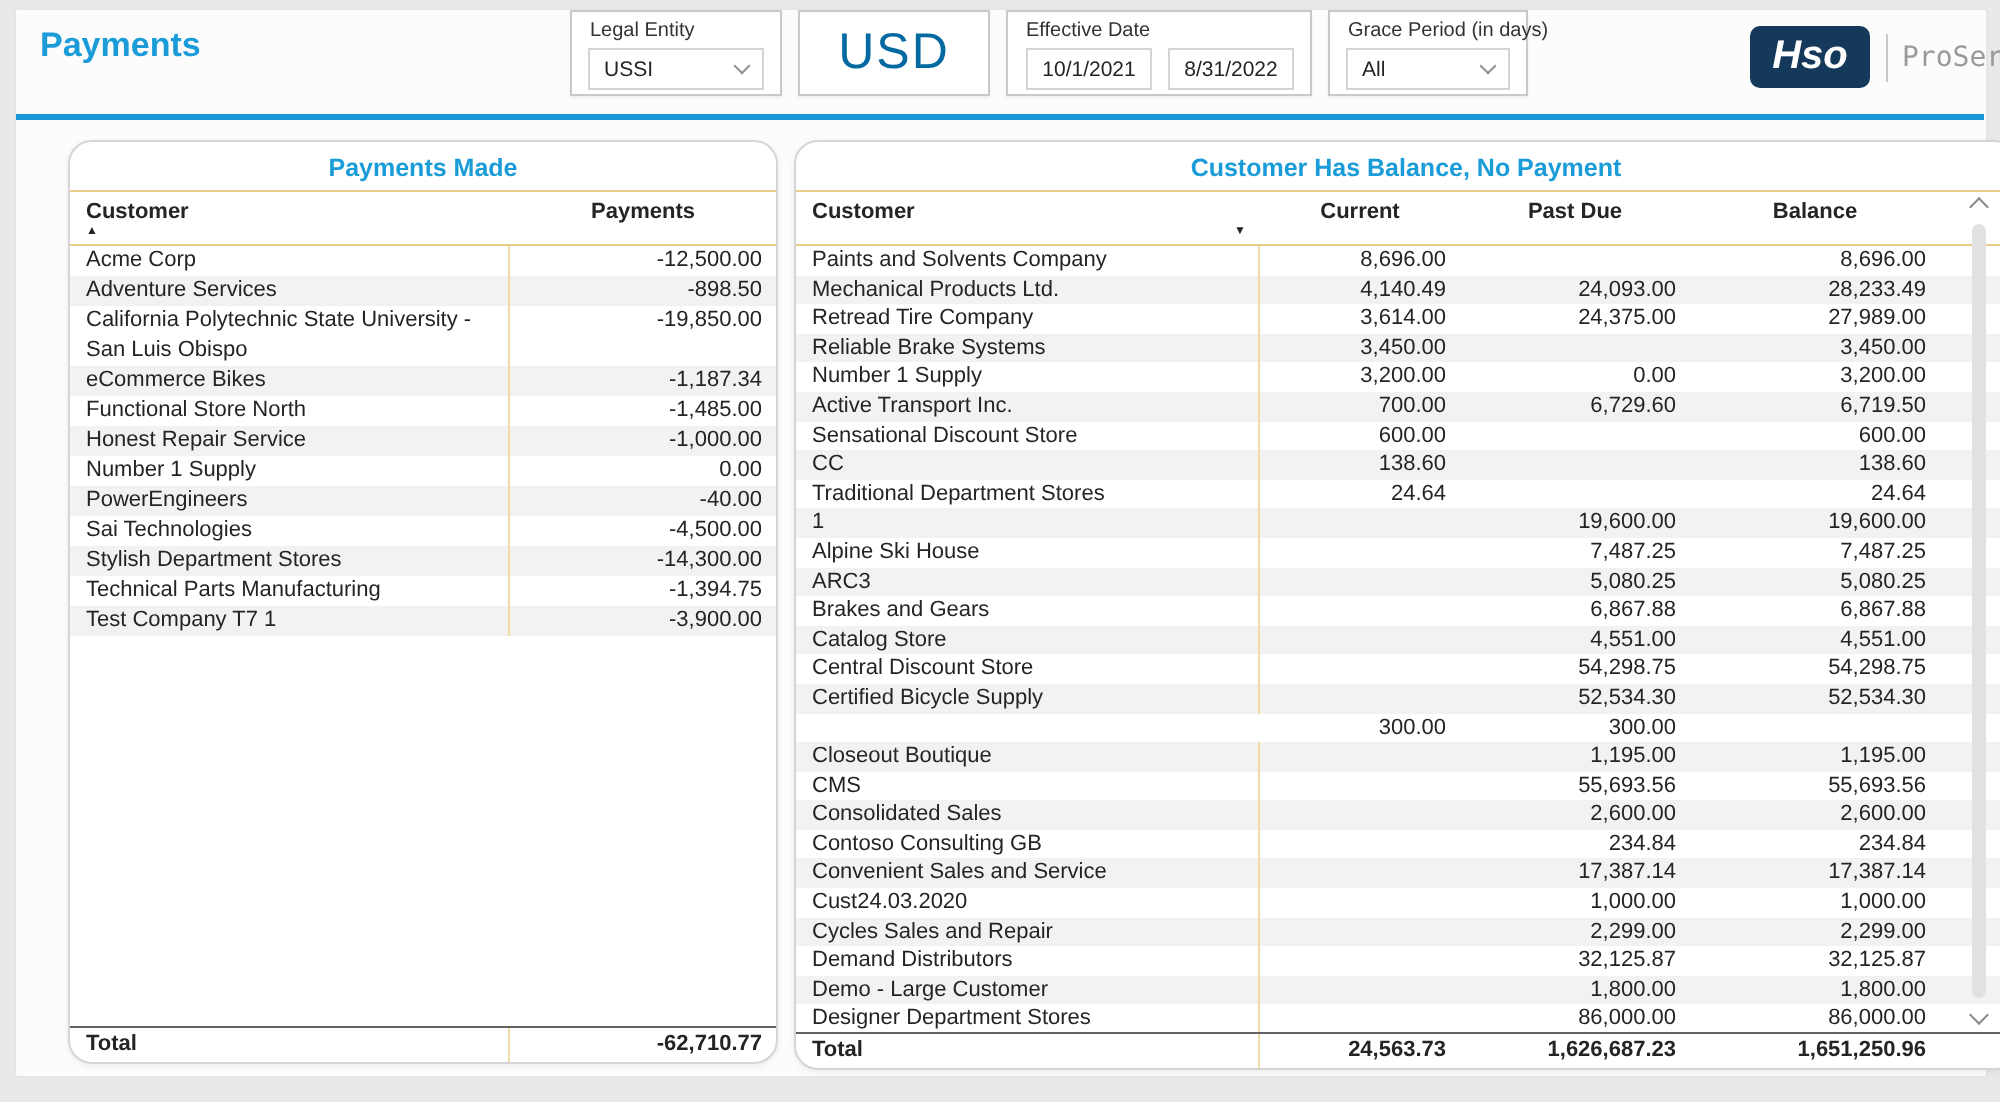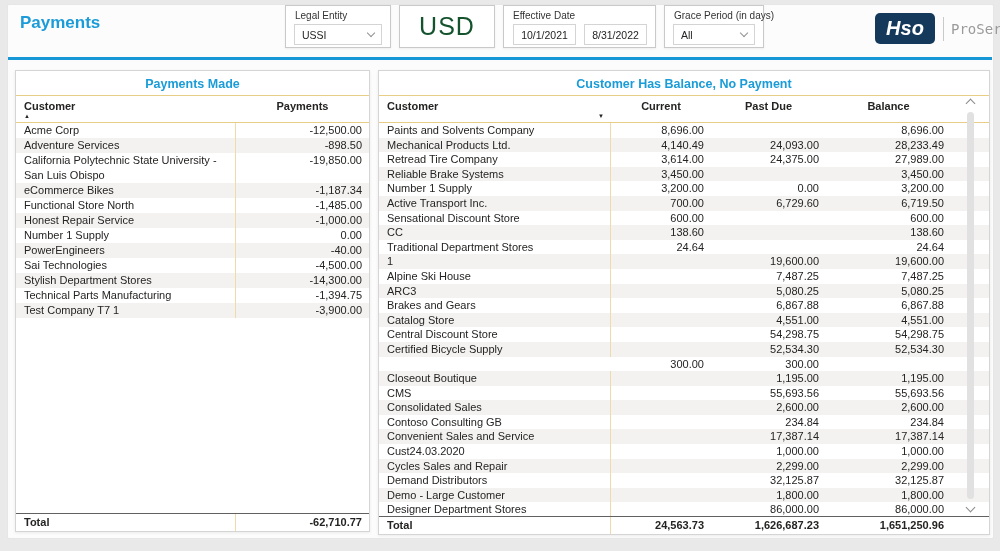--- a/index.html
+++ b/index.html
@@ -12,35 +12,35 @@
 
   
   .fcard{position:absolute;background:#FFF;border:1px solid #C9C9C9;border-radius:0;
          box-shadow:0 1px 2px rgba(0,0,0,.06);box-sizing:border-box;}
   .fcard .flabel{font-size:10px;color:#333;padding:4px 0 0 9px;white-space:nowrap;}
   .dropdown{margin:3px 8px 0 8px;height:19px;border:1px solid #D4D4D4;background:#FFF;
             display:flex;align-items:center;justify-content:space-between;padding:0 7px;font-size:10.5px;}
   .chev{width:5px;height:5px;border-right:1.2px solid #919191;border-bottom:1.2px solid #919191;
         transform:rotate(45deg);margin-top:-3px;}
   .usd-card{display:flex;align-items:center;justify-content:center;}
-  .usd-text{font-size:25px;color:#14532d;letter-spacing:1px;}
+  .usd-text{font-size:25px;color:#0369a1;letter-spacing:1px;}
   .date-row{display:flex;gap:8px;margin:3px 8px 0 9px;}
   .date-box{flex:1;height:19px;border:1px solid #D4D4D4;display:flex;align-items:center;
             justify-content:center;font-size:10.5px;}
   .logo-wrap{position:absolute;left:875px;top:13px;display:flex;align-items:center;justify-content:space-between;}
   .logo-box{width:60px;height:31px;background:#15395B;border-radius:5px;display:flex;
             align-items:center;justify-content:center;color:#FFF;font-weight:bold;
             font-style:italic;font-size:20px;}
   .logo-div{width:1px;height:24px;background:#C9C9C9;margin:0 7px 0 8px;}
   .logo-prod{font-family:"DejaVu Sans Mono",monospace;font-size:14px;color:#9A9A9A;}
 
   
-  .card{position:absolute;background:#FFF;border:1px solid #D5D5D5;border-radius:0;
+  .card{position:absolute;background:#FFF;border:1px solid #D5D5D5;border-radius:12px;
         box-shadow:0 1px 3px rgba(0,0,0,.07);box-sizing:border-box;display:flex;
-        flex-direction:column;overflow:hidden;}
+        flex-direction:column;overflow:hidden;margin-left:19px;}
   #left-card{left:15px;top:70px;width:355px;height:462px;}
   #right-card{left:378px;top:70px;width:612px;height:465px;}
   .tbl-title{height:24px;line-height:26px;text-align:center;color:#1A9CD8;font-weight:bold;
              font-size:12.5px;border-bottom:1px solid #E8CD86;flex:none;}
   .thead{display:grid;border-bottom:1px solid #E8CD86;height:27px;font-weight:bold;
          font-size:11px;flex:none;box-sizing:border-box;padding-top:4px;}
   .grid-l{grid-template-columns:220px 1fr;}
   .grid-r{grid-template-columns:232px 100px 115px 125px;padding-right:40px;}
   .th{line-height:13px;}
   .th-customer{padding-left:8px;position:relative;}

